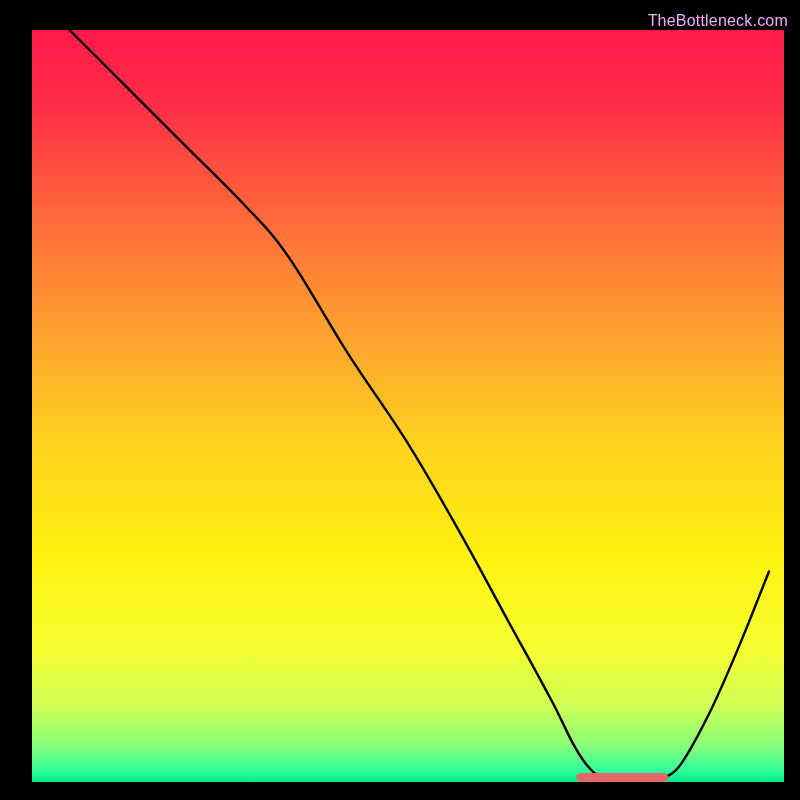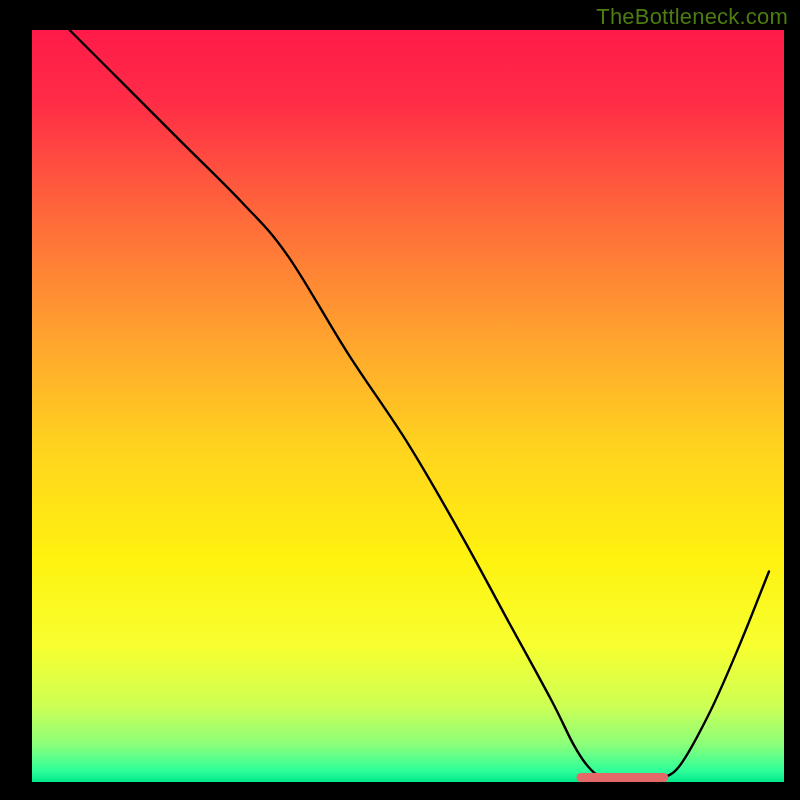--- a/index.html
+++ b/index.html
@@ -11,24 +11,24 @@
     overflow: hidden;
     font-family: Arial, Helvetica, sans-serif;
   }
   .chart-wrapper {
     position: relative;
     width: 800px;
     height: 800px;
   }
   .watermark {
     position: absolute;
-    top: 4px;
+    top: 12px;
     right: 12px;
-    color: #4d7c0f;
-    font-size: 22px;
+    color: #f0abfc;
+    font-size: 16px;
     font-weight: 500;
     letter-spacing: 0.2px;
     z-index: 20;
   }
   svg {
     display: block;
   }
 </style>
 </head>
 <body>

